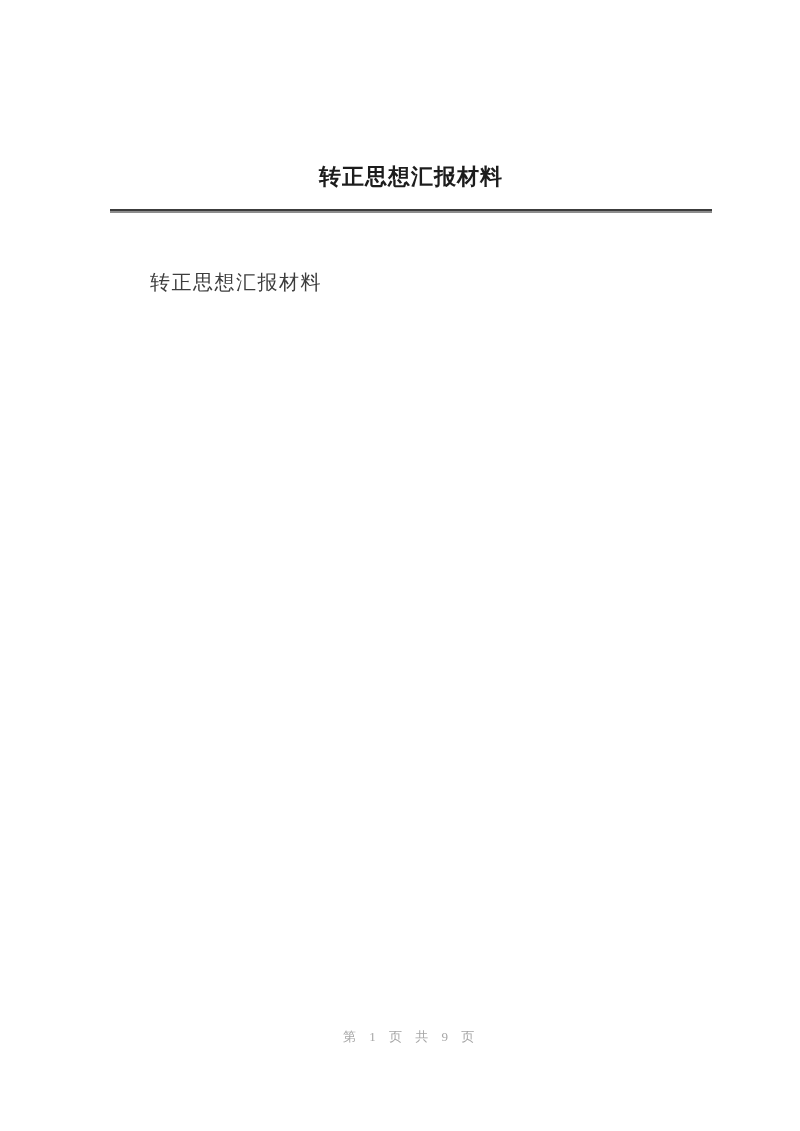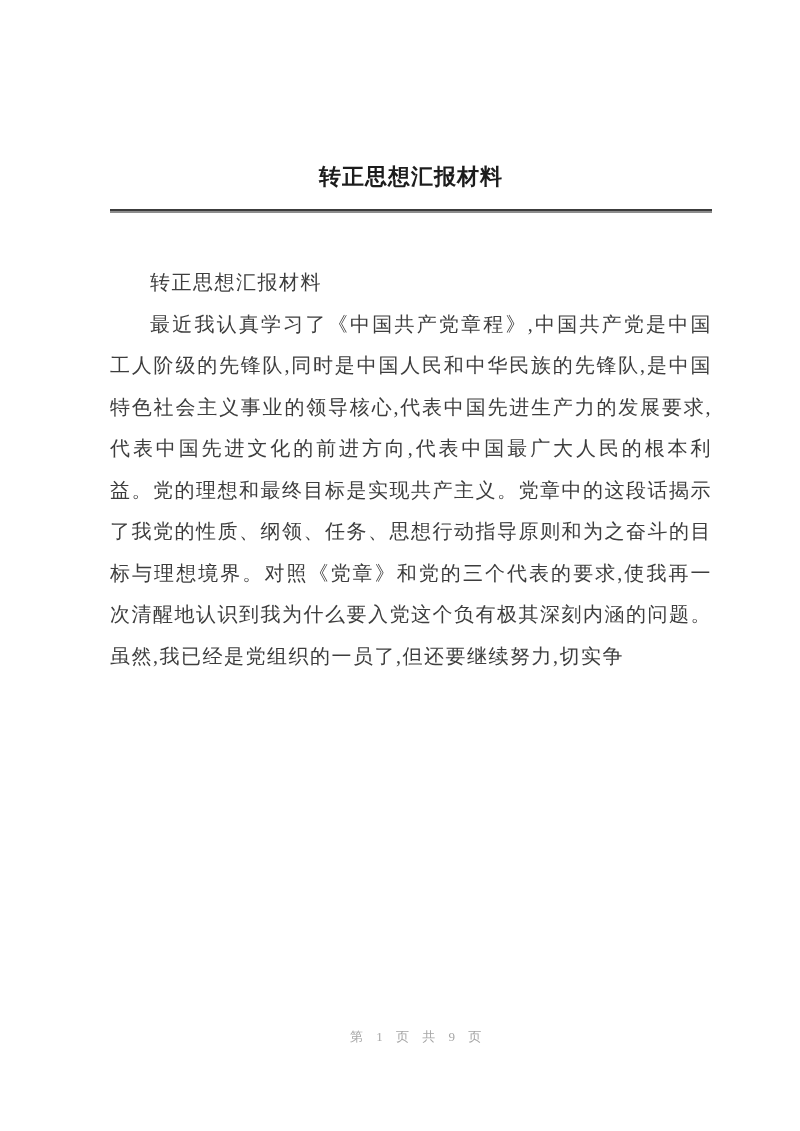--- a/index.html
+++ b/index.html
@@ -53,39 +53,38 @@
     letter-spacing: 1.5px;
   }
   .body-text p {
     margin: 0;
     padding: 0;
     text-indent: 2em;
   }
   .page-footer {
     position: absolute;
     top: 1028px;
-    left: 117px;
+    left: 110px;
     width: 602px;
     text-align: center;
     font-size: 13px;
     color: #a6a6a6;
     letter-spacing: 5px;
   }
 </style>
 </head>
 <body>
 
 <div class="page">
 
   <h1 class="doc-title">转正思想汇报材料</h1>
 
   <div class="title-divider"></div>
 
   <div class="body-text">
     <p>转正思想汇报材料</p>
-    <p>最近我认真学习了《中国共产党章程》,中国共产党是中国工人阶级的先锋队,同时是中国人民和中华民族的先锋队,是中国特色社会主义事业的领导核心,代表中国先进生产力的发展要求,代表中国先进文化的前进方向,代表中国最广大人民的根本利益。党的理想和最终目标是实现共产主义。党章中的这段话揭示了我党的性质、纲领、任务、思想行动指导原则和为之奋斗的目标与理想境界。对照《党章》和党的三个代表的要求,使我再一次清醒地认识到我为什么要入党这个负有极其深刻内涵的问题。虽然,我已经是党组织的一员了,但还要继续努力,切实争</p>
   </div>
 
   <div class="page-footer">
     <span>第 1 页 共 9 页</span>
   </div>
 
 </div>
 
 </body></html>

